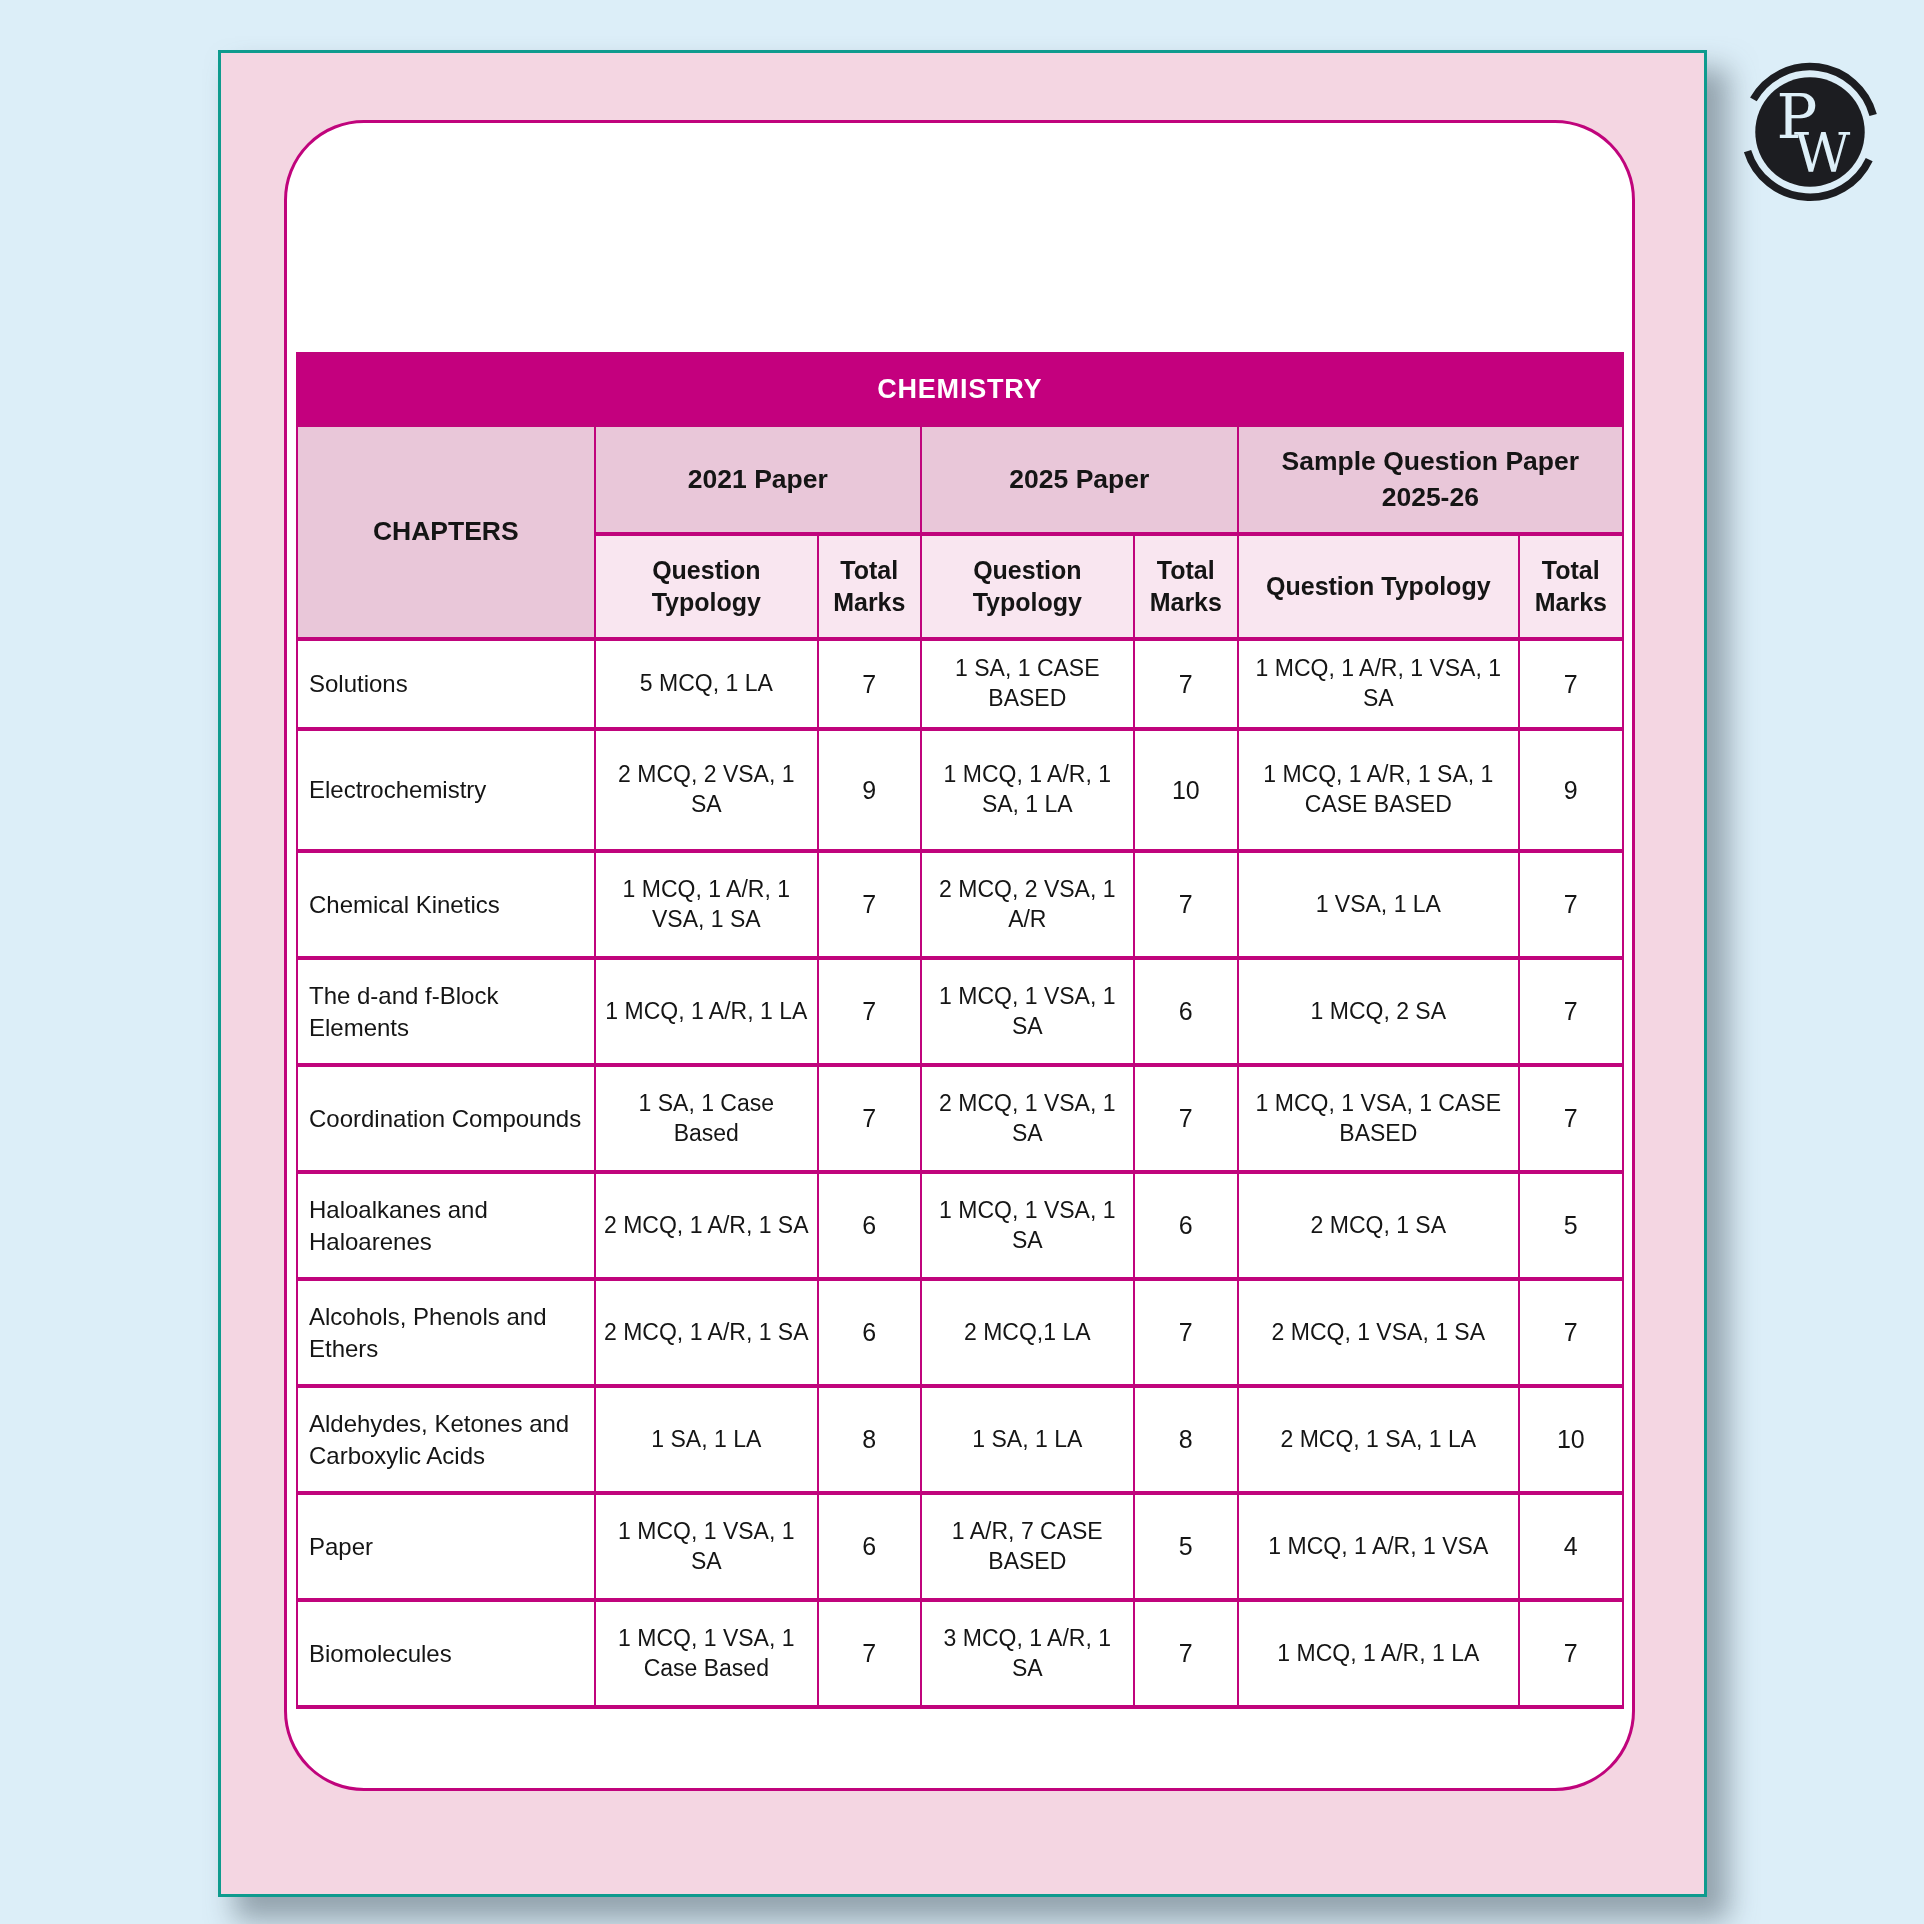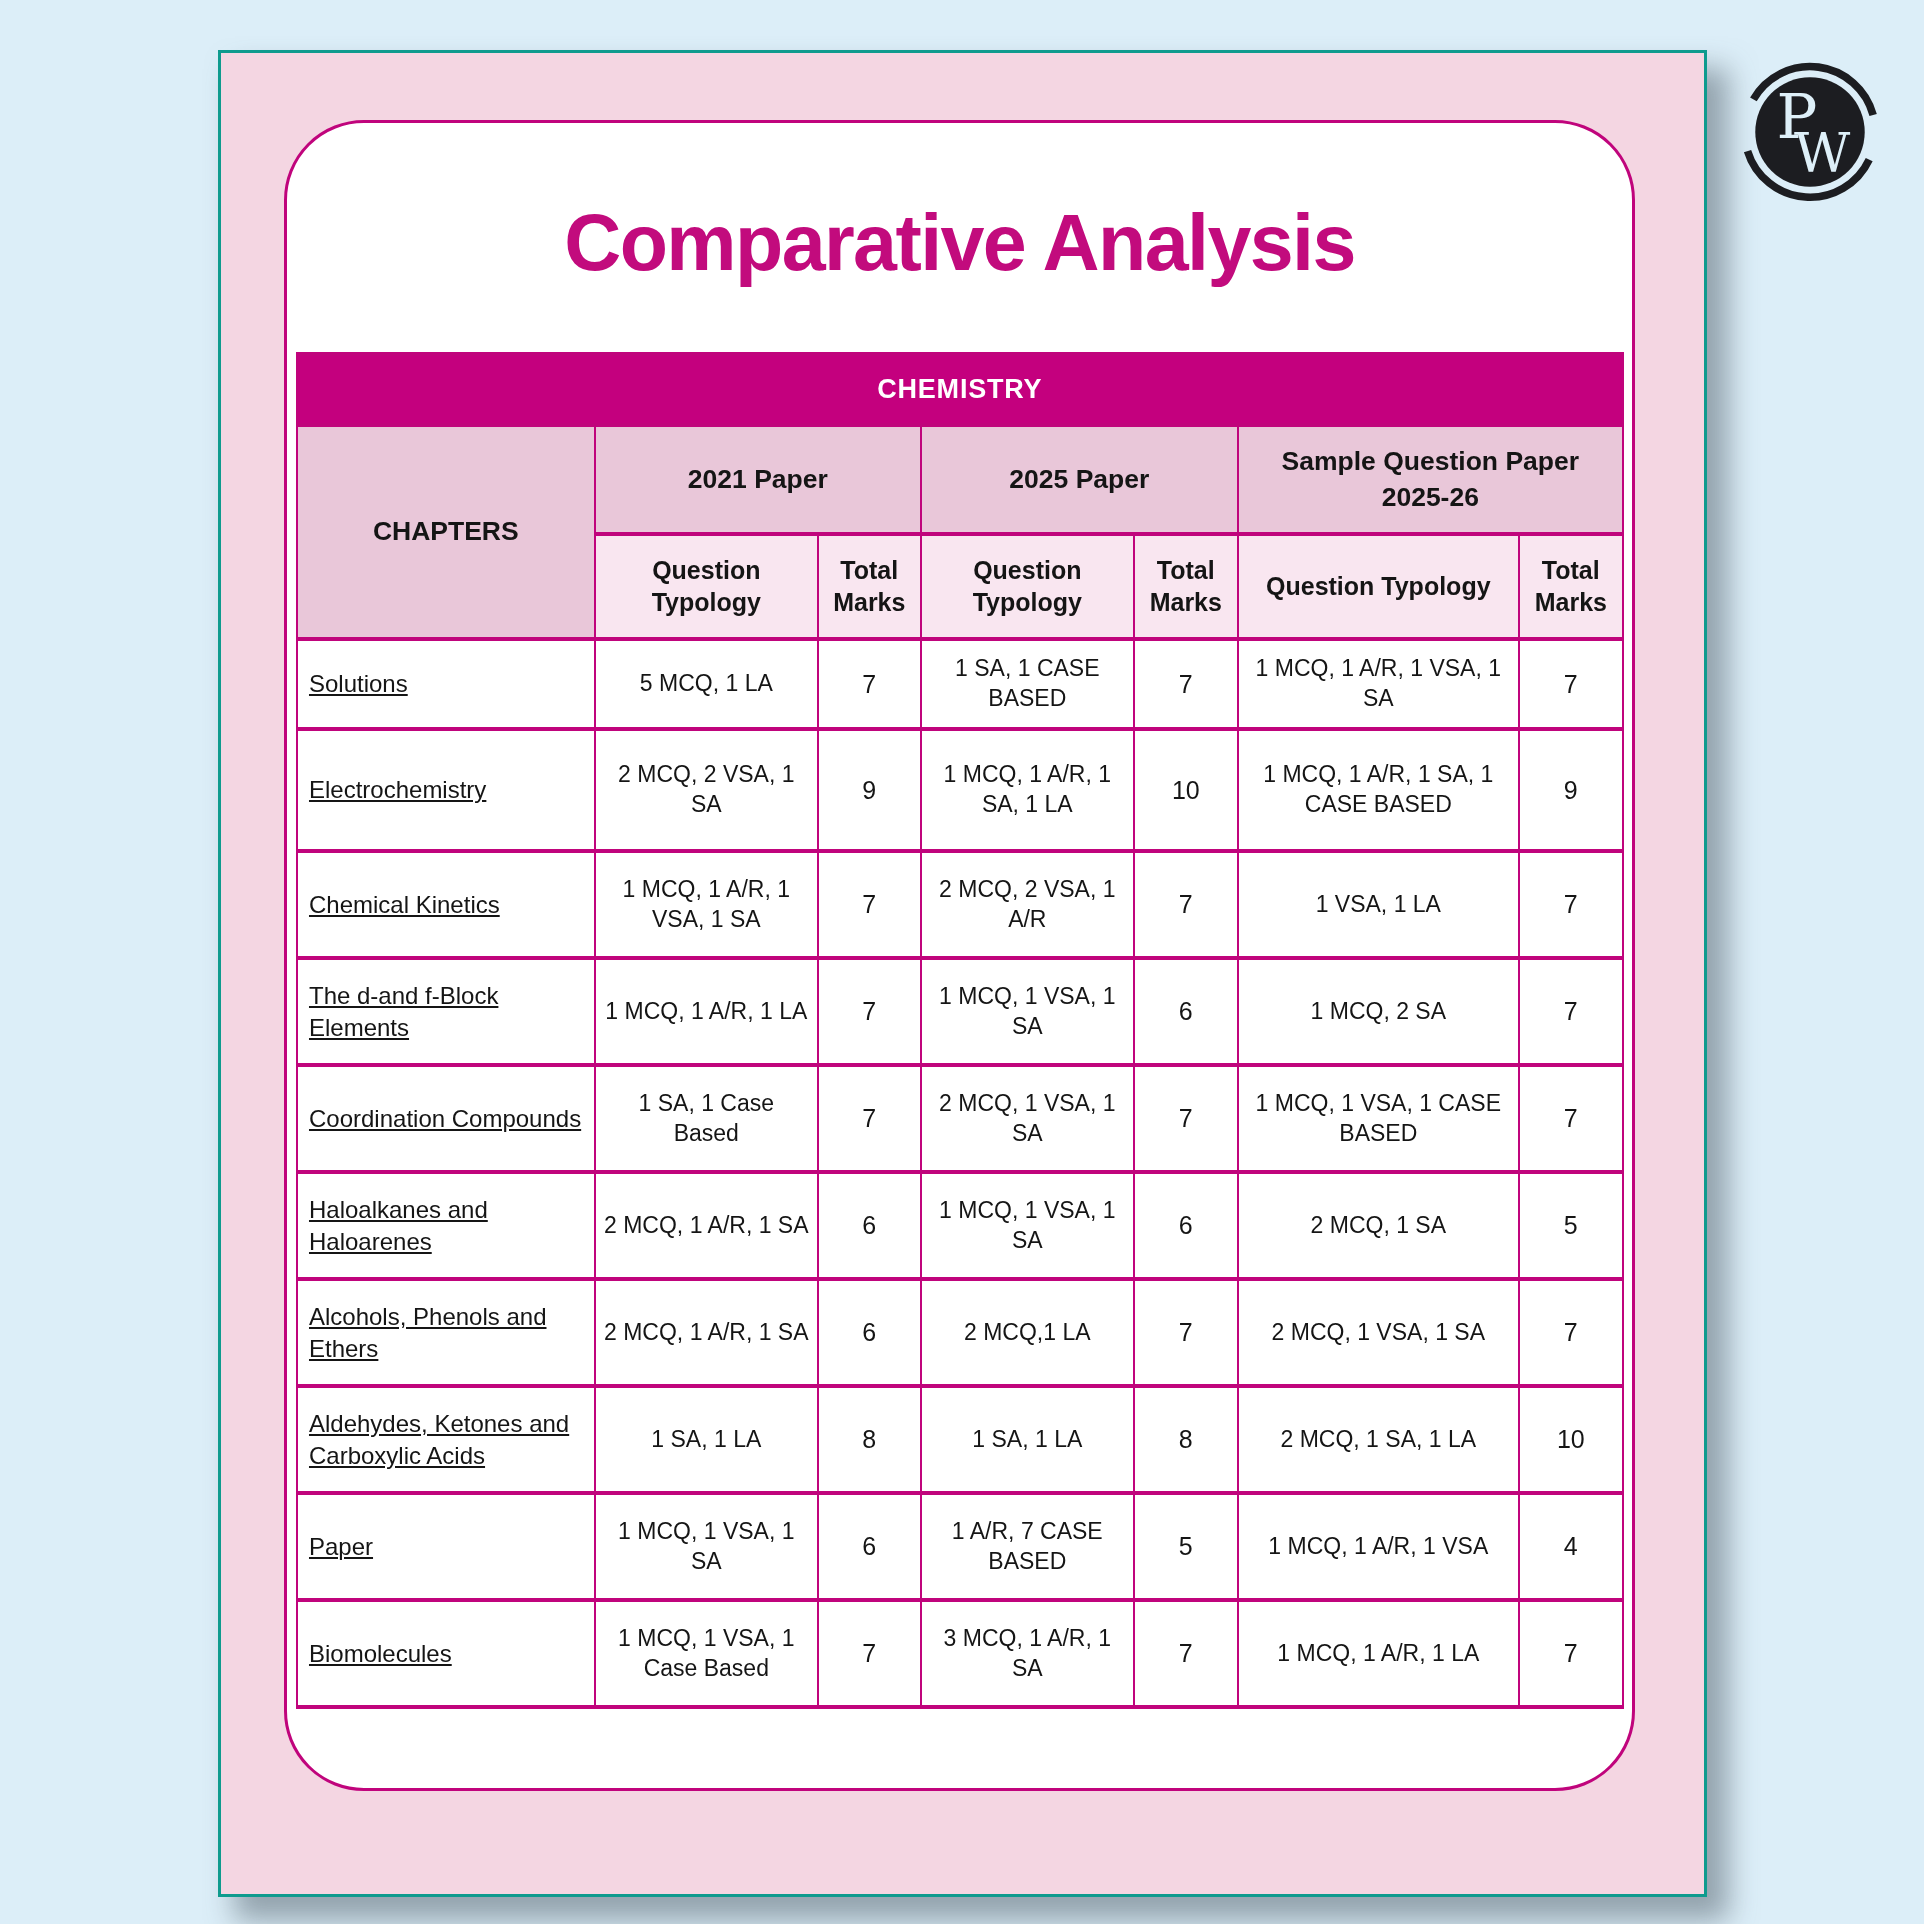--- a/index.html
+++ b/index.html
@@ -37,34 +37,33 @@
   tr.banner-row th{
     background:#c4007e; color:#ffffff; font-size:27px; font-weight:bold;
     letter-spacing:0.8px; height:71px; text-align:center;
   }
   tr.group-row th{ background:#e9c7d9; font-size:26.5px; font-weight:bold; height:109px; text-align:center; line-height:1.35;}
   th.chapters-h{ background:#f5dbe8; font-size:27px; font-weight:bold; text-align:center;margin-left:12px; }
   tr.sub-row th{ background:#f9e6f0; font-size:25px; font-weight:bold; height:105px; text-align:center; line-height:1.25;}
   tbody td{ height:107px; }
   tbody tr:nth-child(1) td{ height:90px; }
   tbody tr:nth-child(2) td{ height:122px; }
-  td.chapter{ text-align:left; font-size:24px; padding-left:11.2px; line-height:1.3;text-decoration:underline; }
+  td.chapter{ text-align:left; font-size:24px; padding-left:11.2px; line-height:1.3; }
   td.typ{ text-align:center; font-size:23px; line-height:1.3; }
   td.marks{ text-align:center; font-size:25px; }
   .logo{ position:absolute; left:1734px; top:56px; width:152px; height:152px; }
 </style>
 </head>
 <body>
 
 <div class="page">
 
   <div class="panel">
     <div class="card">
 
-      <div class="title">Comparative Analysis</div>
 
       <div class="tbl-wrap">
         <table>
           <colgroup>
             <col style="width:298px">
             <col style="width:223px">
             <col style="width:103px">
             <col style="width:213px">
             <col style="width:104px">
             <col style="width:281px">

